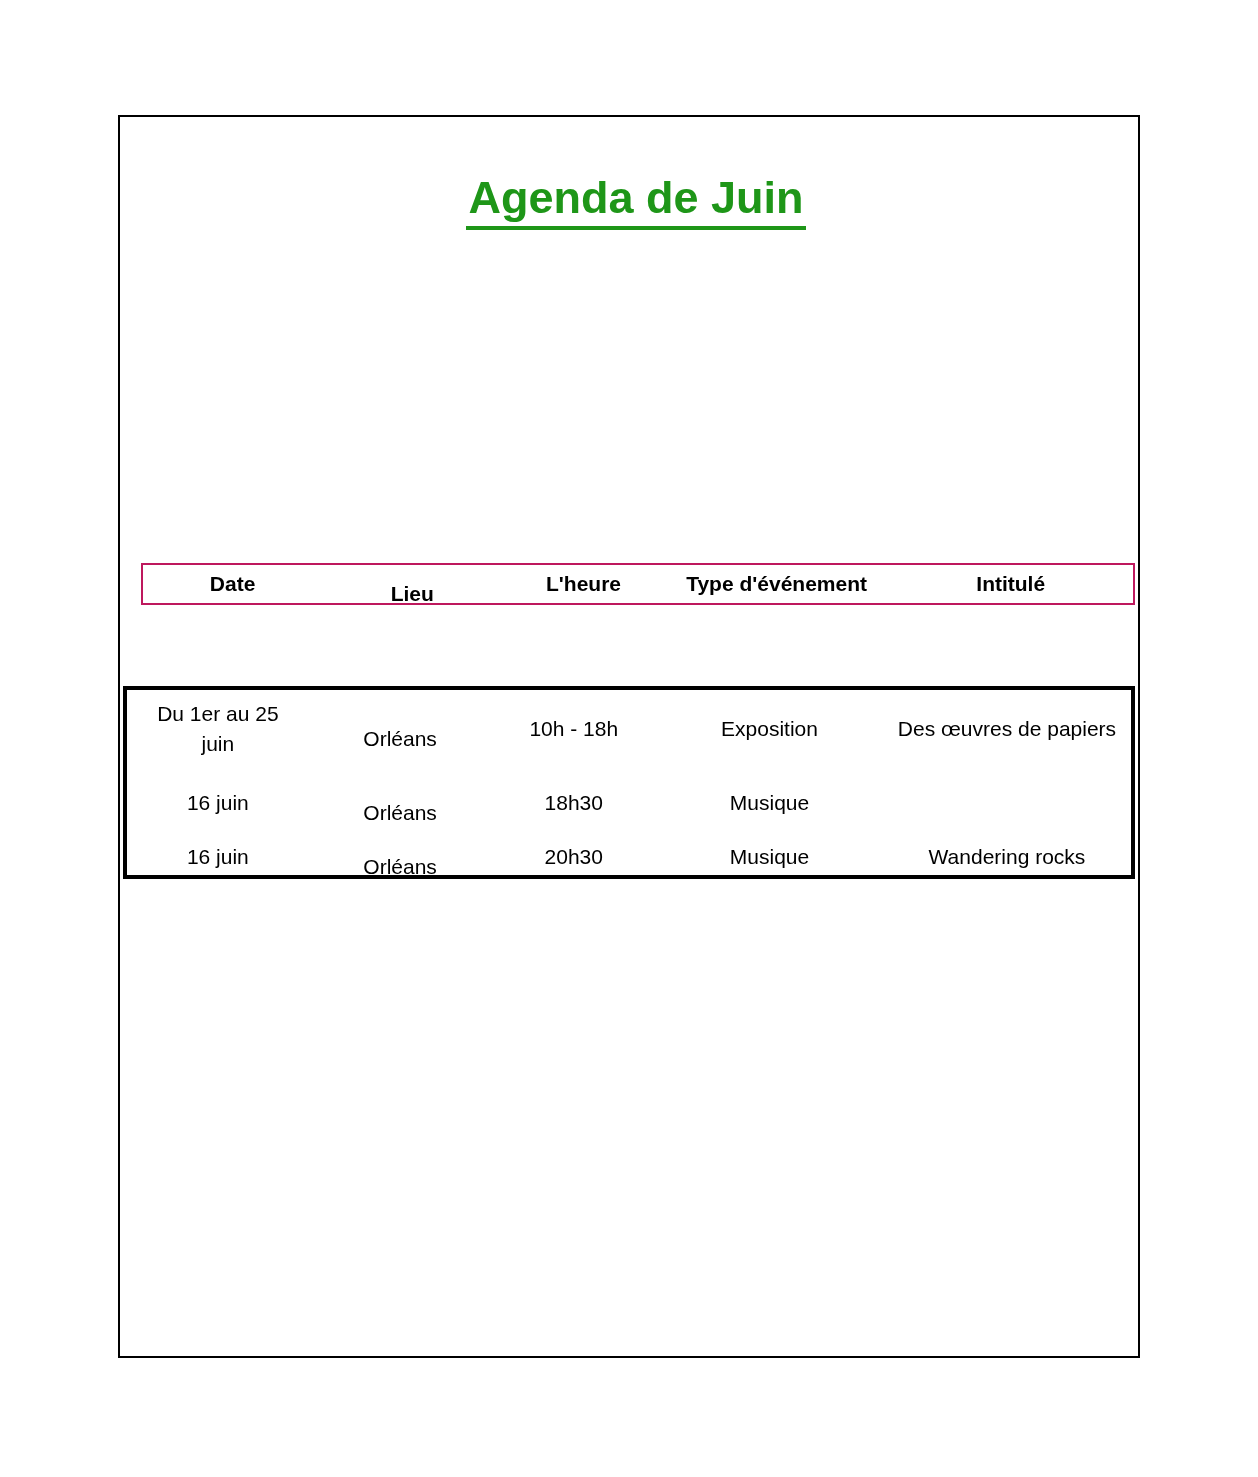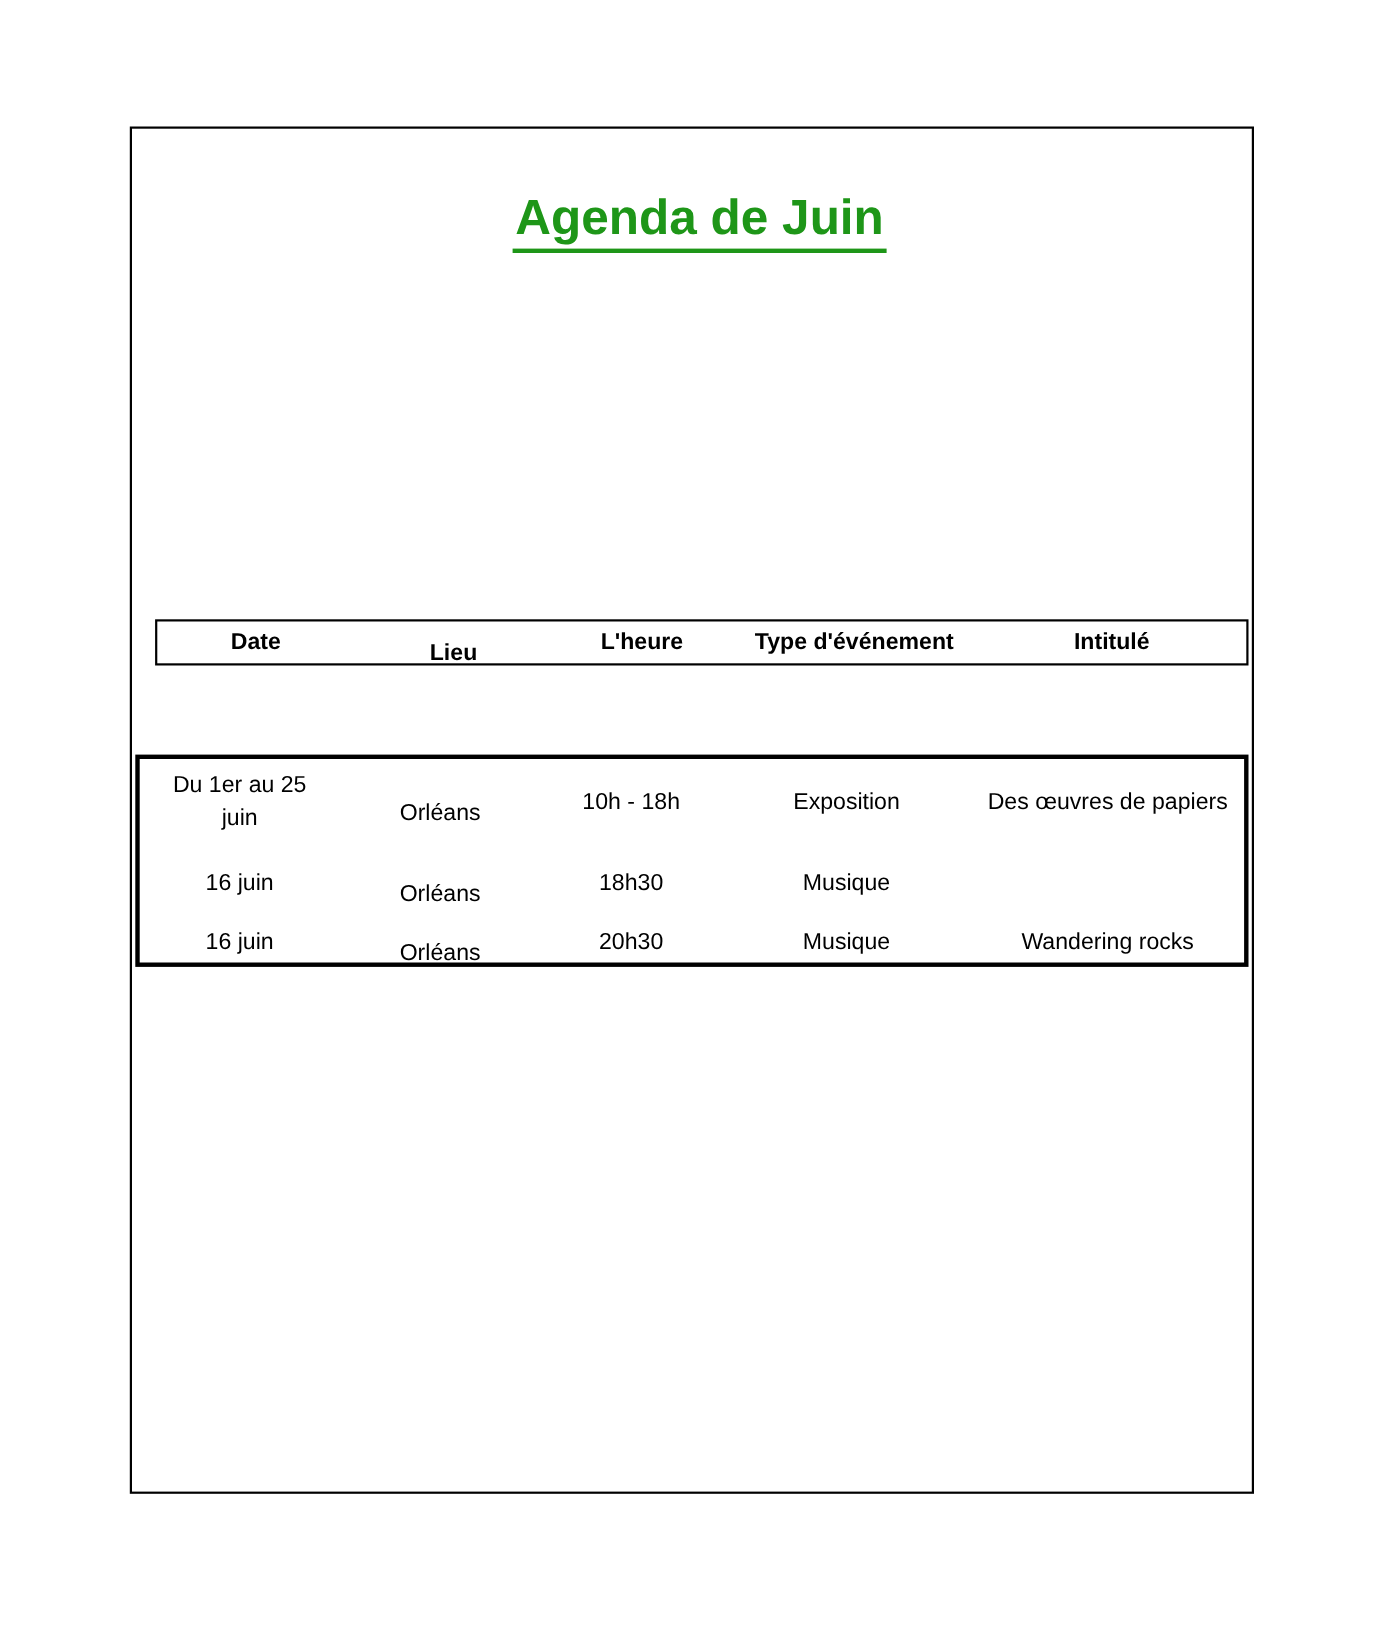--- a/index.html
+++ b/index.html
@@ -44,21 +44,21 @@
     border-bottom: 4px solid #1E9618;
     padding: 0 2px 2px 2px;
     letter-spacing: 0px;
   }
   .header-row {
     position: absolute;
     left: 21px;
     right: 3px;
     top: 446px;
     height: 42px;
-    border: 2px solid #000000;
+    border: 2px solid #be185d;
     box-sizing: border-box;
     display: flex;
     align-items: stretch;
     background: #ffffff;
   }
   .header-row .cell {
     font-weight: bold;
   }
   .data-box {
     position: absolute;
@@ -70,21 +70,21 @@
     box-sizing: border-box;
     display: flex;
     flex-direction: column;
     background: #ffffff;
   }
   .row {
     display: flex;
     align-items: stretch;
     flex: 0 0 auto;
   }
-  .row.r0 { height: 77px; justify-content: flex-end; }
+  .row.r0 { height: 77px; }
   .row.r1 { height: 72px; }
   .row.r2 { height: 36px; }
   .cell {
     display: flex;
     align-items: center;
     justify-content: center;
     text-align: center;
     font-size: 21px;
     line-height: 1.4;
     box-sizing: border-box;

